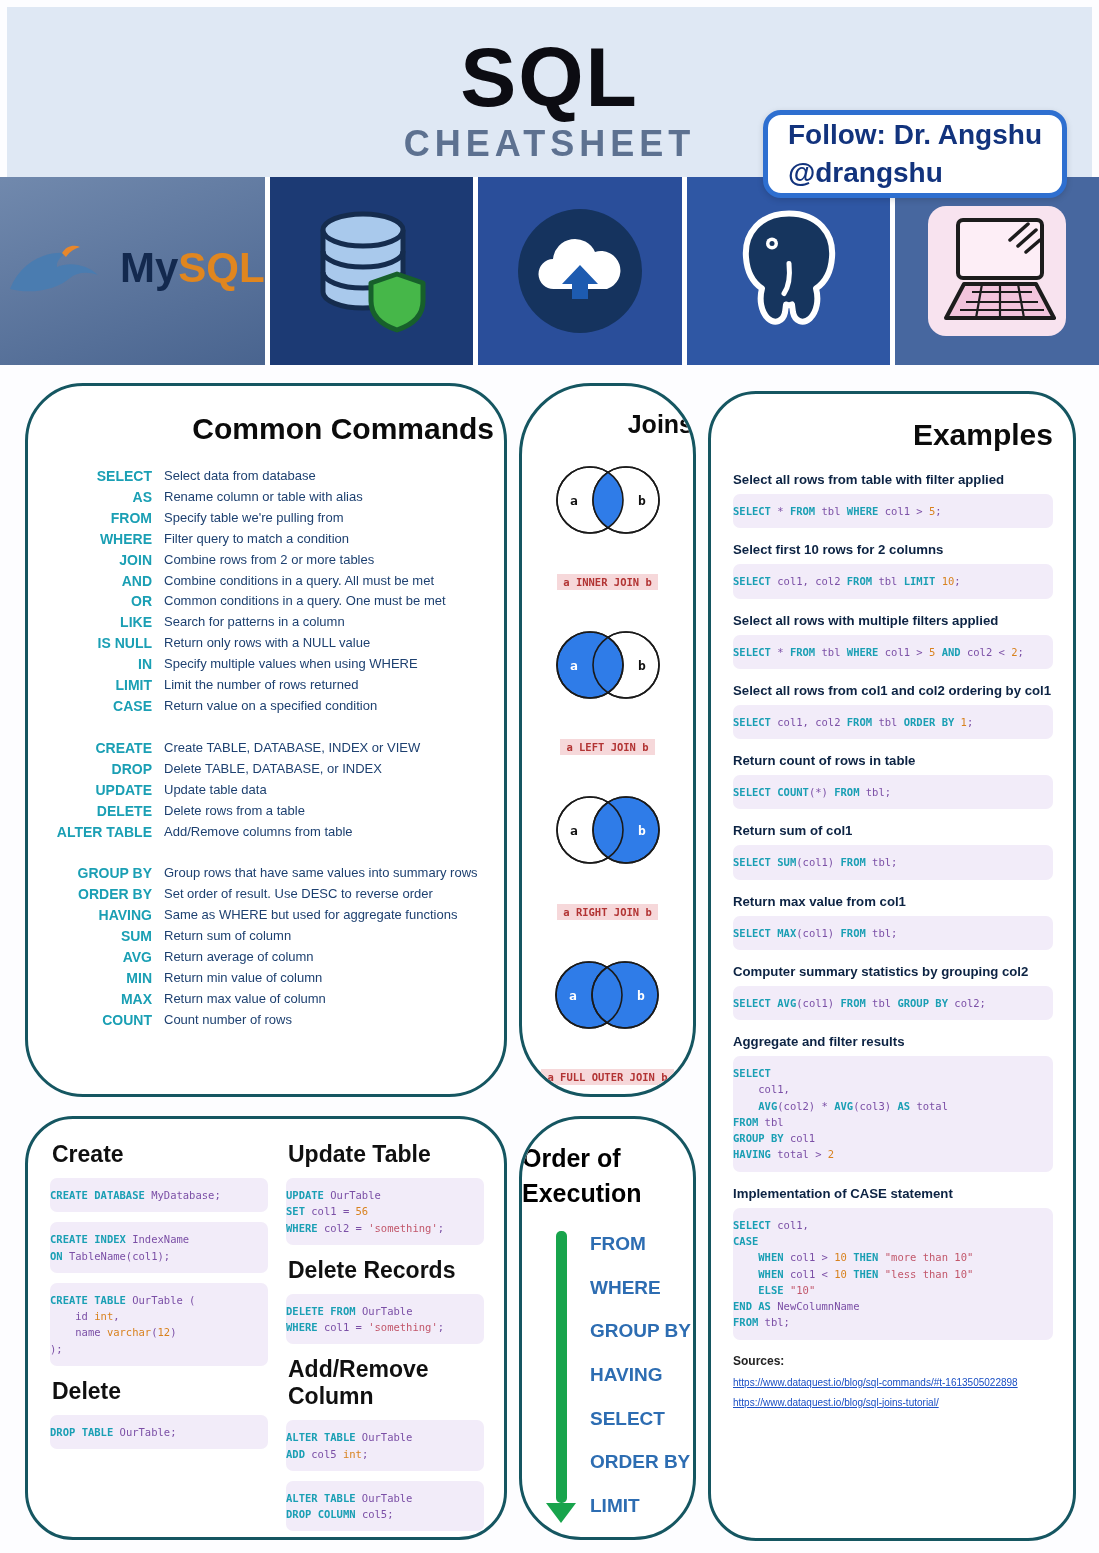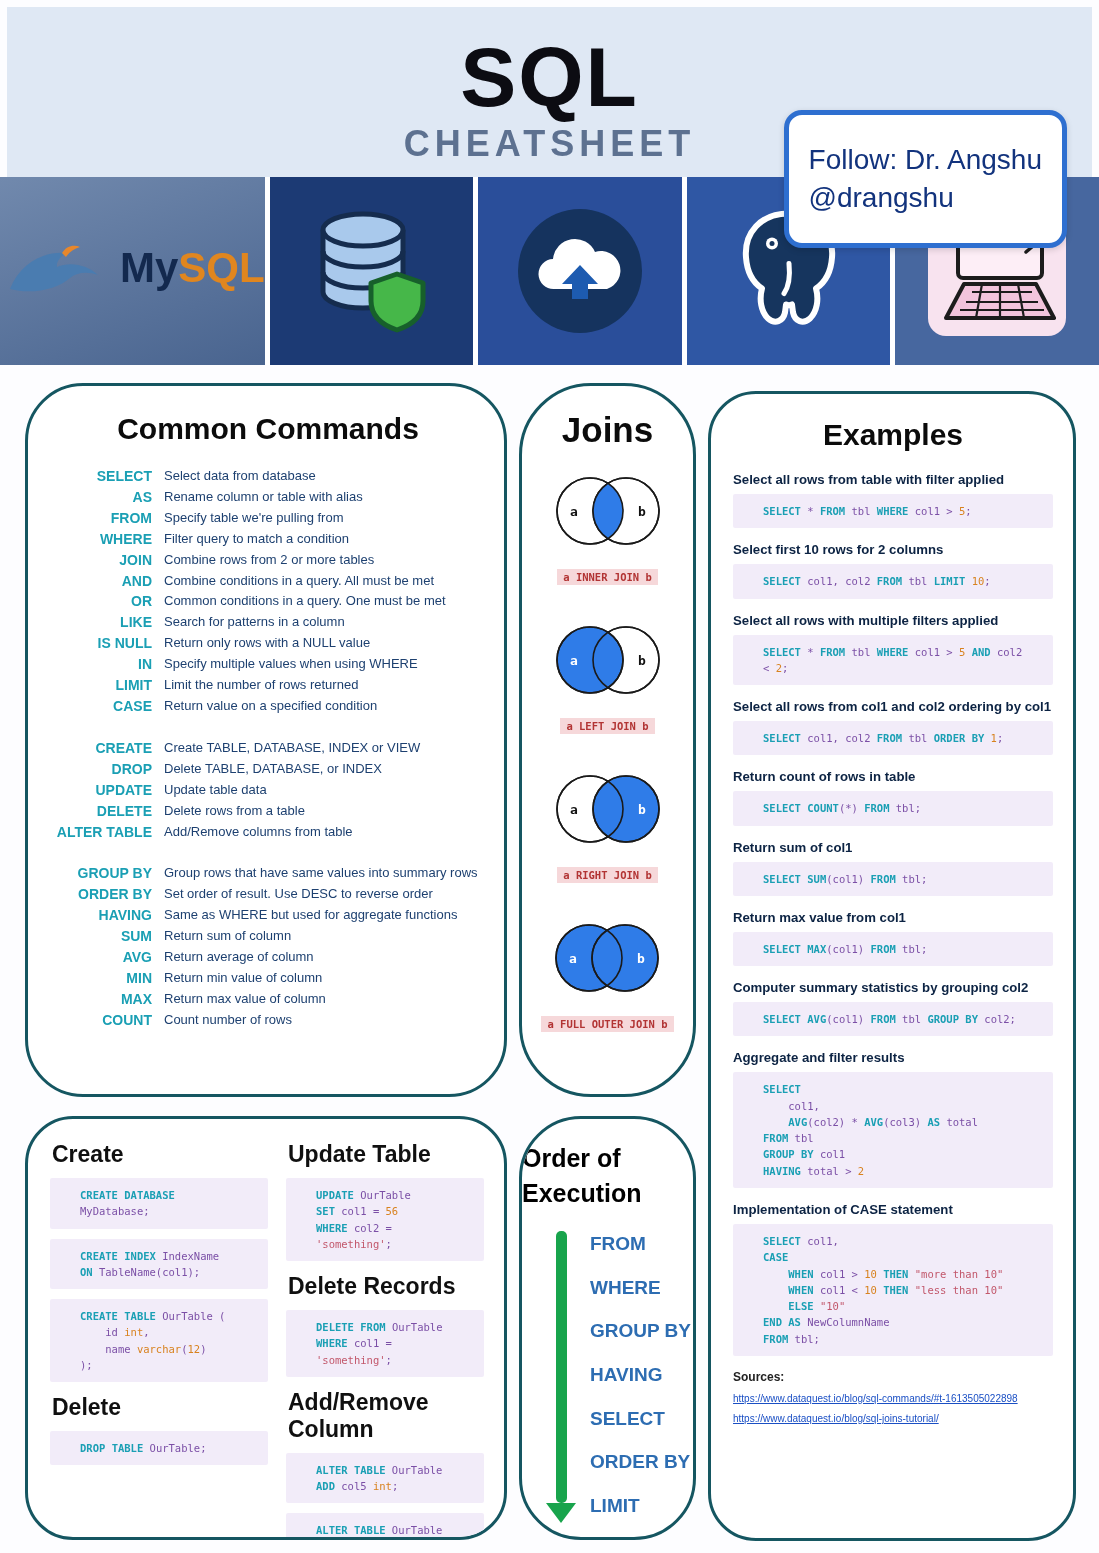--- a/index.html
+++ b/index.html
@@ -3,21 +3,21 @@
 <meta charset="utf-8">
 <style>
   *{box-sizing:border-box;margin:0;padding:0}
   body{margin:0;background:#e9e9ee;font-family:"Liberation Sans",sans-serif}
   .page{position:relative;width:1099px;height:1553px;background:#fdfdff;overflow:hidden}
 
   
   .header{position:absolute;left:7px;top:7px;width:1085px;height:170px;background:var(--header-bg,#dfe8f4)}
   .title{position:absolute;left:0;right:0;top:22px;text-align:center;font-size:84px;font-weight:800;letter-spacing:2px;color:#0c0c12}
   .subtitle{position:absolute;left:0;right:0;top:116px;text-align:center;font-size:36px;font-weight:600;letter-spacing:5px;color:#5d7190}
-  .badge{position:absolute;top:110px;right:32px;z-index:10;background:#fff;border:5px solid var(--badge-blue,#2e6fd0);border-radius:18px;padding:26px 20px;font-size:28px;font-weight:400;color:#12337d;line-height:1.35;box-shadow:0 2px 6px rgba(0,0,0,.15);cursor:pointer}
+  .badge{position:absolute;top:110px;right:32px;z-index:10;background:#fff;border:5px solid var(--badge-blue,#2e6fd0);border-radius:18px;padding:1px 20px;font-size:28px;font-weight:700;color:#12337d;line-height:1.35;box-shadow:0 2px 6px rgba(0,0,0,.15);cursor:pointer}
 
   
   .logo-strip{position:absolute;left:0;top:177px;width:1099px;height:188px;display:flex;gap:5px;background:#fff}
   .seg{flex:1;display:flex;align-items:center;justify-content:center;flex-direction:row}
   .seg1{background:linear-gradient(160deg,#7189ad,#49648f)}
   .seg2{background:#1c3a74}
   .seg3{background:#2a4e9a}
   .seg4{background:#2f57a4}
   .seg5{background:#47679f}
   .mysql-word{font-size:42px;font-weight:800;margin-top:-6px}
@@ -25,38 +25,38 @@
   .mysql-word .sql{color:#e0861f}
 
   
   .panel{position:absolute;background:#fff;border:3px solid var(--accent-teal,#155661);overflow:hidden}
   .panel-commands{left:25px;top:383px;width:482px;height:714px;border-radius:58px;padding:26px 10px 16px 14px}
   .panel-joins{left:519px;top:383px;width:177px;height:714px;border-radius:72px;padding-top:24px}
   .panel-examples{left:708px;top:391px;width:368px;height:1150px;border-radius:48px;padding:24px 20px 16px 22px}
   .panel-snippets{left:25px;top:1116px;width:482px;height:424px;border-radius:48px;padding:22px 20px 16px 22px;display:grid;grid-template-columns:218px 1fr;column-gap:18px}
   .panel-order{left:519px;top:1116px;width:177px;height:424px;border-radius:62px;padding-top:22px}
 
-  .panel-title{text-align:center;font-size:30px;font-weight:800;color:#0b0b0b;margin-bottom:20px}
-  .joins-title{font-size:35px;margin-bottom:14px}
+  .panel-title{text-align:right;font-size:30px;font-weight:800;color:#0b0b0b;margin-bottom:20px}
+  .joins-title{font-size:25px;margin-bottom:14px}
 
   
   .cmd-row{display:flex;line-height:20.9px}
   .cmd-key{flex:none;width:122px;text-align:right;padding-right:12px;font-size:14px;font-weight:700;color:var(--keyword-teal,#1a9fb4)}
   .cmd-desc{font-size:13px;color:#1d4070;white-space:nowrap}
   .cmd-group + .cmd-group{margin-top:21px}
 
   
   .joins-list{display:flex;flex-direction:column;align-items:center;gap:28px}
   .join-item{display:flex;flex-direction:column;align-items:center}
-  .join-label{margin-top:7px;font-family:"DejaVu Sans Mono",monospace;font-size:10.5px;font-weight:700;color:var(--join-label-red,#b23434);background:var(--join-label-bg,#f6d8da);padding:2px 6px;border-radius:0;white-space:nowrap}
+  .join-label{margin-top:23px;font-family:"DejaVu Sans Mono",monospace;font-size:10.5px;font-weight:700;color:var(--join-label-red,#b23434);background:var(--join-label-bg,#f6d8da);padding:2px 6px;border-radius:0;white-space:nowrap}
 
   
   .ex-item{margin-bottom:14px}
   .ex-desc{font-size:13.2px;font-weight:600;color:#0c2343;margin-bottom:7px;white-space:nowrap}
-  .code{background:var(--code-bg,#f2ecf9);border-radius:2px;padding:9px 30px;font-family:"DejaVu Sans Mono",monospace;font-size:10.5px;line-height:1.55;color:var(--code-purple,#7b4fa6);white-space:pre-wrap}
+  .code{background:var(--code-bg,#f2ecf9);border-radius:7px;padding:9px 0;font-family:"DejaVu Sans Mono",monospace;font-size:10.5px;line-height:1.55;color:var(--code-purple,#7b4fa6);white-space:pre-wrap}
   .code .kw{color:var(--keyword-teal,#1596a8);font-weight:bold}
   .code .typ,.code .num{color:#d8821f}
   .code .str{color:#c2576b}
   .sources{margin-top:6px}
   .sources-label{font-size:12px;font-weight:700;color:#222}
   .source-link{display:block;margin-top:9px;font-size:10px;color:#1a4fc4;text-decoration:underline;white-space:nowrap}
 
   
   .snip-head{font-size:23px;font-weight:800;color:#101010;margin:12px 0 10px 2px}
   .snip-col > .snip-section:first-child .snip-head{margin-top:0}

